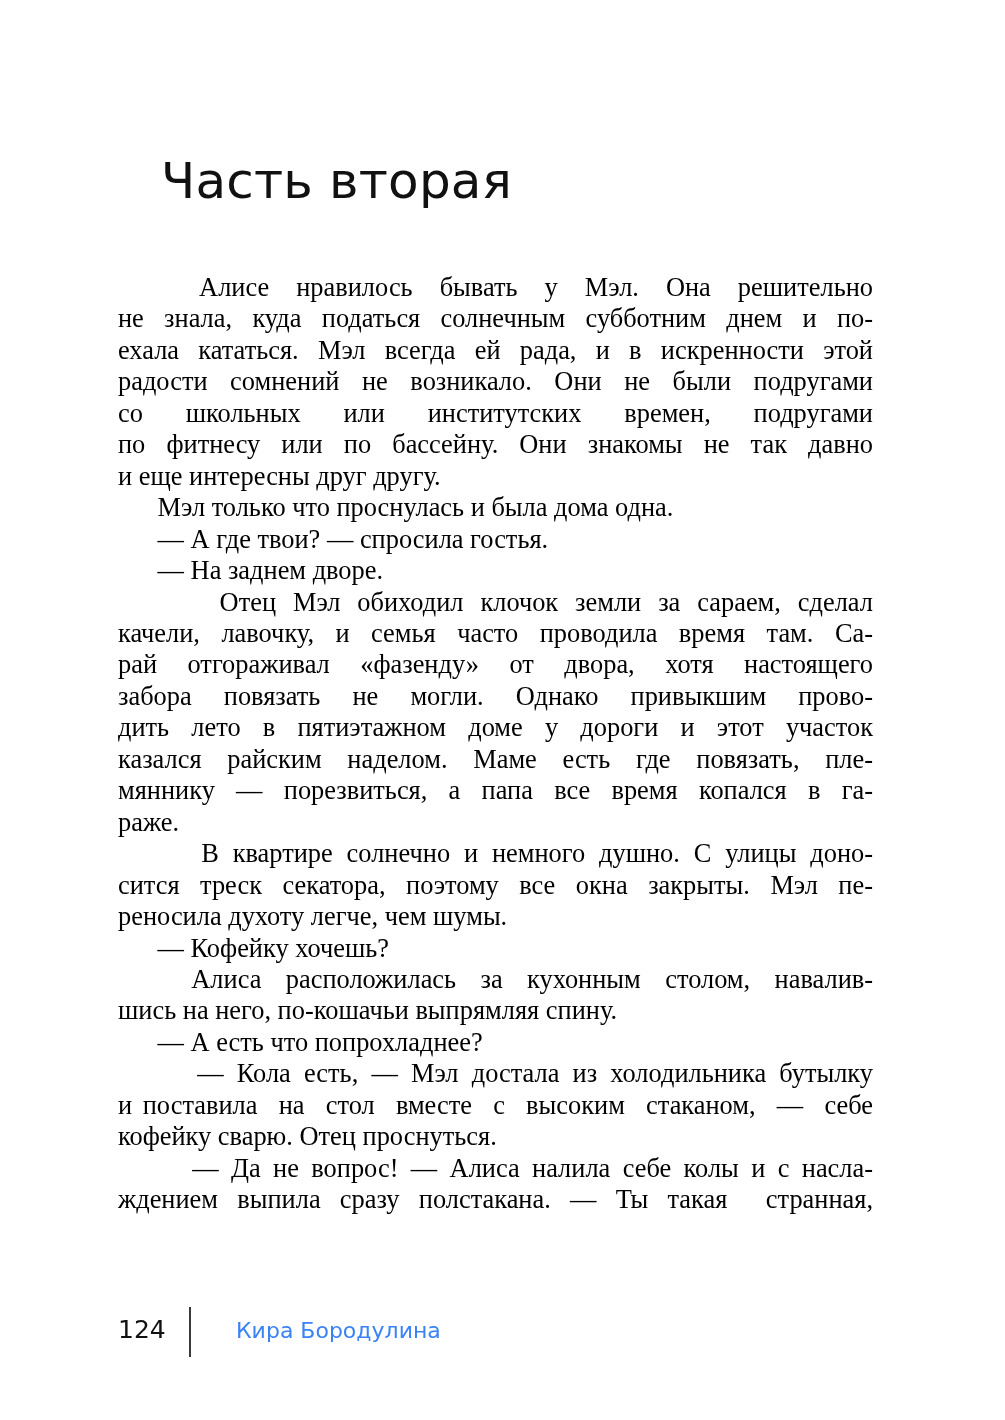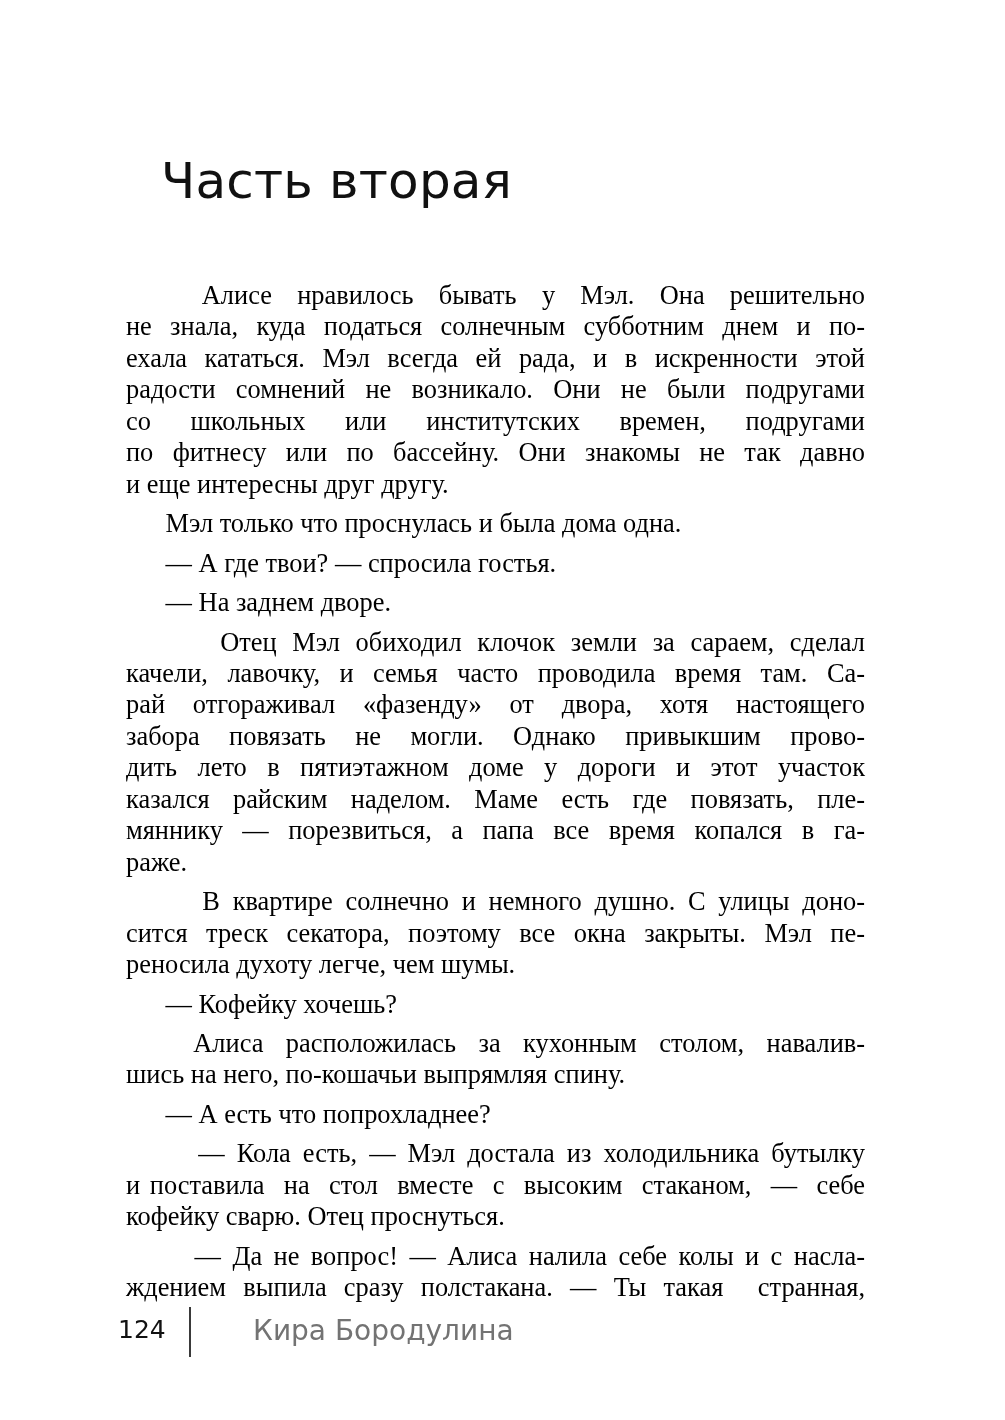--- a/index.html
+++ b/index.html
@@ -38,21 +38,21 @@
 
   
   .body-block {
     position: absolute;
     left: 118px;
     top: 272px;
     width: 755px;
   }
 
   .para {
-    margin: 8px;
+    margin: 0;
     font-size: 26.4px;
     line-height: 31.45px;
     text-align: justify;
     text-justify: inter-word;
     color: #000000;
     -webkit-font-smoothing: none;
   }
   
   .para .ln {
     display: block;
@@ -85,26 +85,26 @@
   .footer-rule {
     position: absolute;
     left: 73px;
     top: 4px;
     width: 2px;
     height: 50px;
     background: #3a3a3a;
   }
   .running-author {
     position: absolute;
-    left: 137px;
+    left: 120px;
     top: 14px;
     font-family: "DejaVu Sans", "Liberation Sans", sans-serif;
-    font-size: 28px;
+    font-size: 22px;
     line-height: 28px;
-    color: #737373;
+    color: #3b82f6;
     white-space: nowrap;
   }
 </style>
 </head>
 <body style="background: rgb(255, 255, 255);">
 
 <div class="page">
 
   <h1 class="chapter-title">Часть вторая</h1>
 

